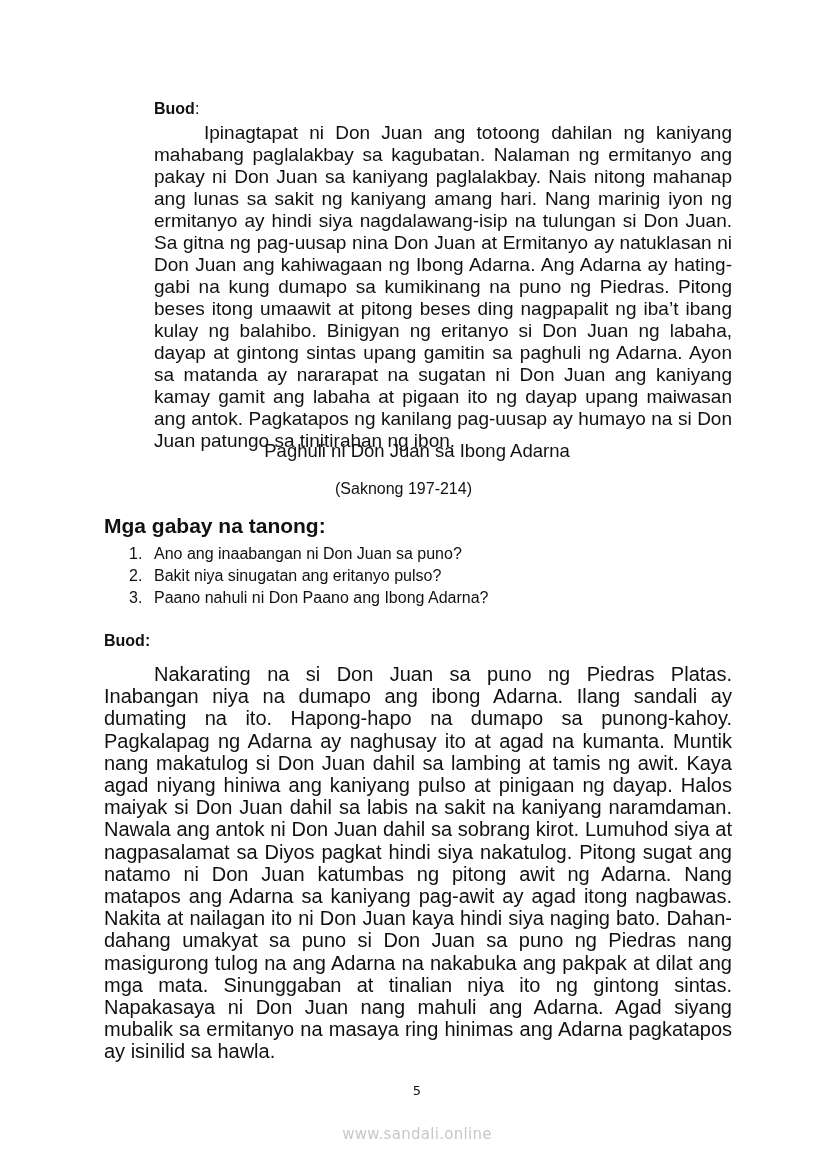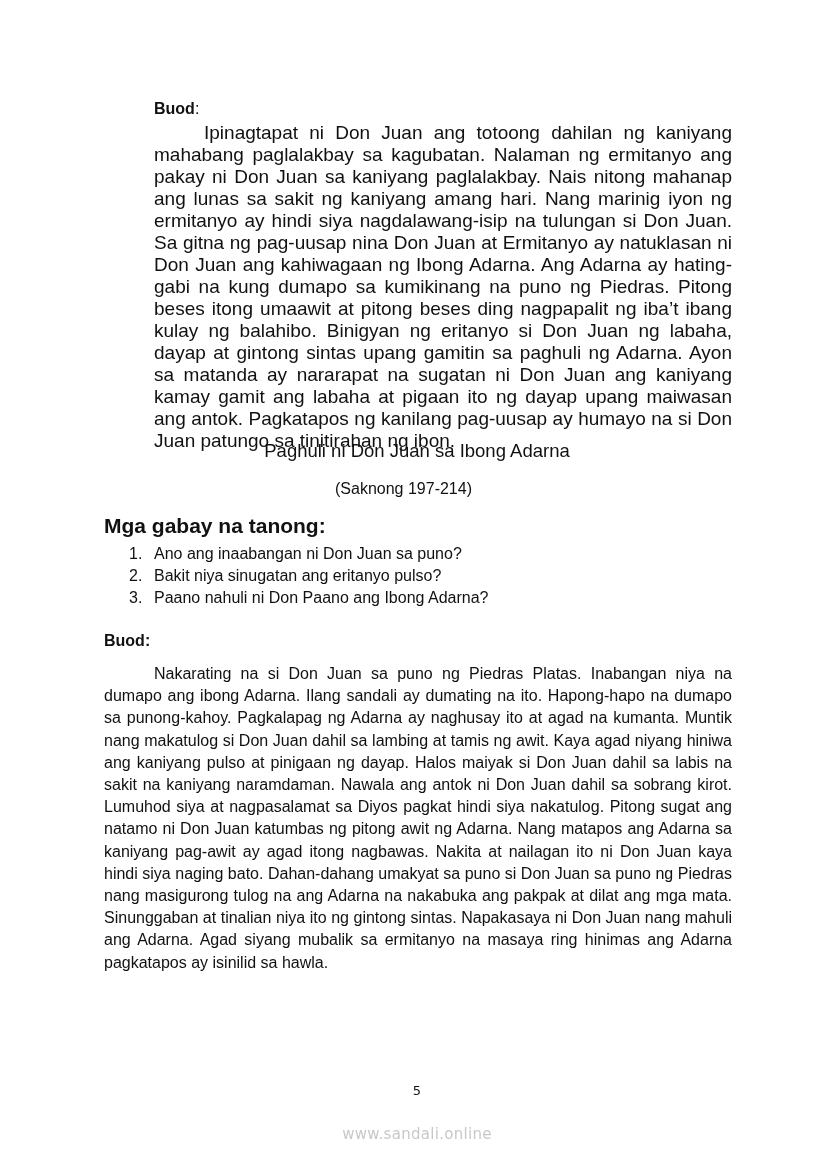--- a/index.html
+++ b/index.html
@@ -9,21 +9,21 @@
     .buod1-label b { font-weight: bold; }
     .block1 { position: absolute; left: 150px; top: 122px; width: 578px; font-size: 19px; line-height: 22px; text-align: justify; }
     .indent { text-indent: 50px; }
     .title { position: absolute; left: 0; width: 826px; top: 440px; text-align: center; font-size: 18.5px; font-weight: normal; }
     .subtitle { position: absolute; left: 0; width: 799px; top: 480px; text-align: center; font-size: 16px; }
     .gabay { position: absolute; left: 100px; top: 514px; font-size: 21px; font-weight: bold; }
     .qlist { position: absolute; left: 100px; top: 543px; font-size: 16px; line-height: 22px; margin: 0; padding: 0; list-style: none; }
     .qlist li { position: relative; padding-left: 50px; }
     .qlist .num { position: absolute; left: 25px; }
     .buod2-label { position: absolute; left: 100px; top: 632px; font-size: 16px; font-weight: bold; }
-    .block2 { position: absolute; left: 100px; top: 663px; width: 628px; font-size: 16px; line-height: 22.2px; text-align: justify; }
+    .block2 { position: absolute; left: 100px; top: 663px; width: 628px; font-size: 20px; line-height: 22.2px; text-align: justify; }
     .pagenum { position: absolute; left: 0; width: 826px; top: 1083px; text-align: center; font-size: 13px; font-family: "DejaVu Sans", sans-serif; }
     .watermark { position: absolute; left: 0; width: 826px; top: 1125px; text-align: center; font-size: 15px; color: #c8c8c8; font-family: "DejaVu Sans", sans-serif; letter-spacing: 0.3px; }
   </style>
 </head>
 <body>
 
 <div class="page">
 
   <div class="buod1-label"><b>Buod</b><span>:</span></div>
 

